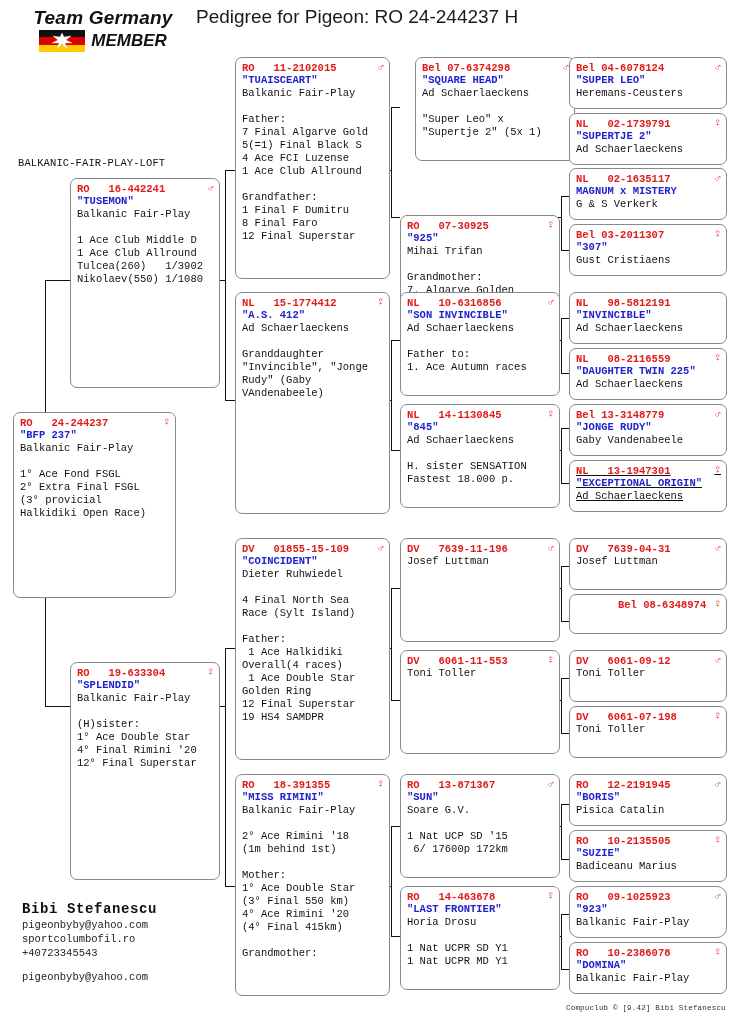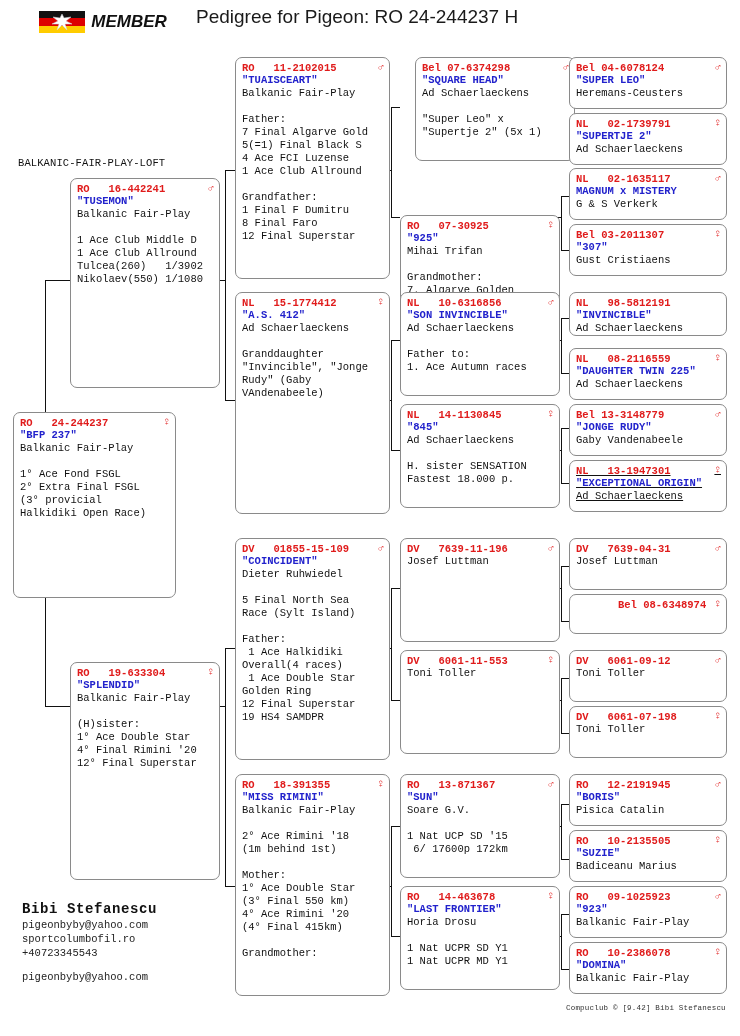--- a/index.html
+++ b/index.html
@@ -44,20 +44,21 @@
   #owner{left:22px;top:900px;}
   #owner .oname{font-size:14px;font-weight:bold;letter-spacing:.6px;line-height:18px;}
   #owner .oline{font-size:10.5px;line-height:14px;color:#222;}
   #owner .gap{height:10px;}
   #credit{left:566px;top:1004px;font-size:7.5px;color:#333;white-space:nowrap;letter-spacing:.2px;}
 </style>
 </head>
 <body>
 
 <div class="abs" id="logo">
+  <div class="tg">Team Germany</div>
   <div class="row2">
     <div class="flagwrap">
       <div class="flag"></div>
       <svg class="eagle" viewBox="0 0 24 20">
         <path d="M12 2 L14 6 L21 5 L16 9 L22 12 L15 12 L17 18 L12 13 L7 18 L9 12 L2 12 L8 9 L3 5 L10 6 Z" fill="#ffffff" stroke="#cfd6de" stroke-width=".5"></path>
       </svg>
     </div>
     <div class="mem">MEMBER</div>
   </div>
 </div>
@@ -213,21 +214,21 @@
       <div class="ln">VAndenabeele)</div>
     </div>
     <div class="box" style="left: 235px; top: 538px; width: 155px; height: 222px;">
       <div class="hdr">
         <span class="reg">DV   01855-15-109</span>
         <span class="sex">♂</span>
       </div>
       <div class="nm">"COINCIDENT"</div>
       <div class="ln">Dieter Ruhwiedel</div>
       <div class="blank"></div>
-      <div class="ln">5 Final North Sea</div>
+      <div class="ln">4 Final North Sea</div>
       <div class="ln">Race (Sylt Island)</div>
       <div class="blank"></div>
       <div class="ln">Father:</div>
       <div class="ln"> 1 Ace Halkidiki</div>
       <div class="ln">Overall(4 races)</div>
       <div class="ln"> 1 Ace Double Star</div>
       <div class="ln">Golden Ring</div>
       <div class="ln">12 Final Superstar</div>
       <div class="ln">19 HS4 SAMDPR</div>
     </div>
@@ -355,21 +356,21 @@
       <div class="ln">G &amp; S Verkerk</div>
     </div>
     <div class="box" style="left: 569px; top: 224px; width: 158px; height: 52px;">
       <div class="hdr">
         <span class="reg">Bel 03-2011307</span>
         <span class="sex">♀</span>
       </div>
       <div class="nm">"307"</div>
       <div class="ln">Gust Cristiaens</div>
     </div>
-    <div class="box" style="left: 569px; top: 292px; width: 158px; height: 44px;">
+    <div class="box" style="left: 569px; top: 292px; width: 158px; height: 52px;">
       <div class="hdr">
         <span class="reg">NL   98-5812191</span>
         <span class="sex"></span>
       </div>
       <div class="nm">"INVINCIBLE"</div>
       <div class="ln">Ad Schaerlaeckens</div>
     </div>
     <div class="box" style="left: 569px; top: 348px; width: 158px; height: 52px;">
       <div class="hdr">
         <span class="reg">NL   08-2116559</span>
@@ -430,21 +431,21 @@
       <div class="ln">Pisica Catalin</div>
     </div>
     <div class="box" style="left: 569px; top: 830px; width: 158px; height: 52px;">
       <div class="hdr">
         <span class="reg">RO   10-2135505</span>
         <span class="sex">♀</span>
       </div>
       <div class="nm">"SUZIE"</div>
       <div class="ln">Badiceanu Marius</div>
     </div>
-    <div class="box" style="left: 569px; top: 886px; width: 158px; height: 52px;">
+    <div class="box" style="left: 569px; top: 886px; width: 158px; height: 52px; border-radius: 10px;">
       <div class="hdr">
         <span class="reg">RO   09-1025923</span>
         <span class="sex">♂</span>
       </div>
       <div class="nm">"923"</div>
       <div class="ln">Balkanic Fair-Play</div>
     </div>
     <div class="box" style="left: 569px; top: 942px; width: 158px; height: 52px;">
       <div class="hdr">
         <span class="reg">RO   10-2386078</span>

